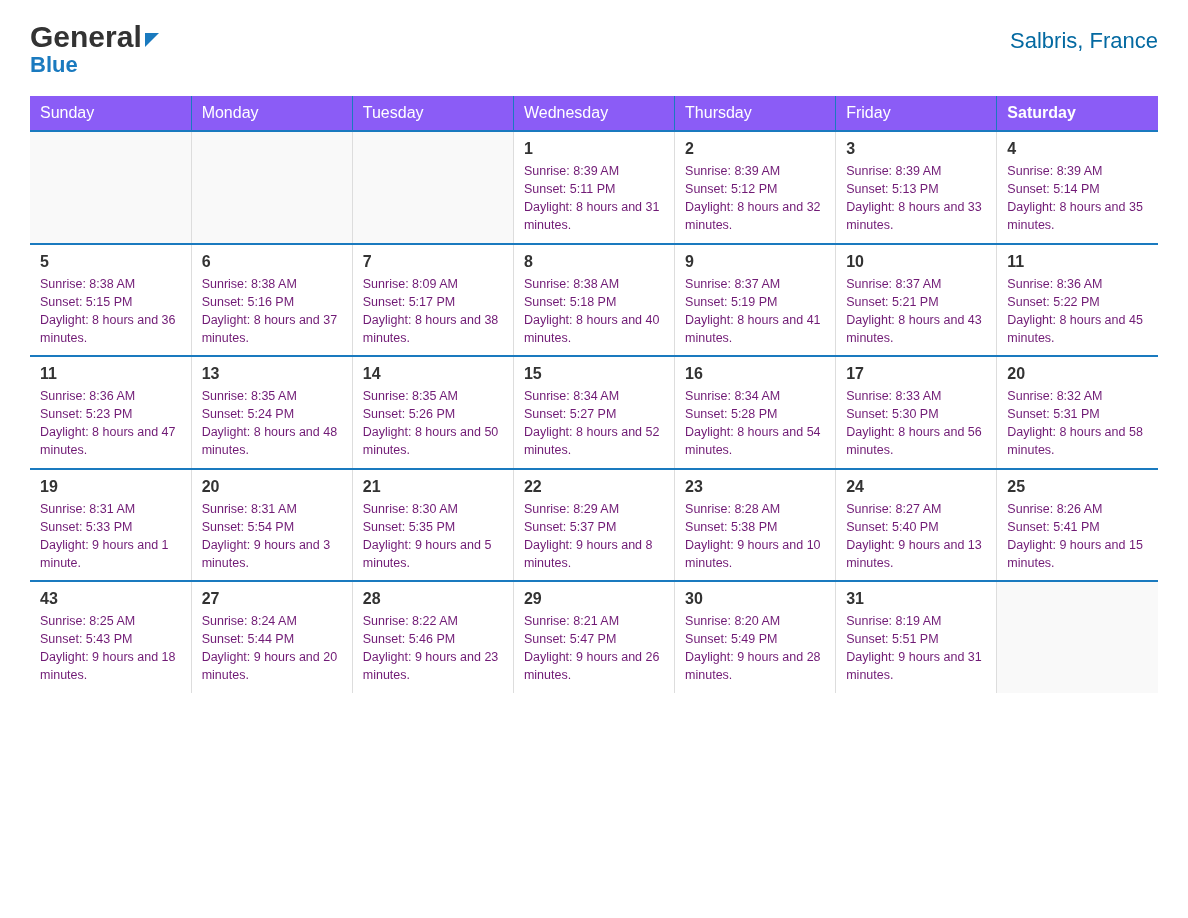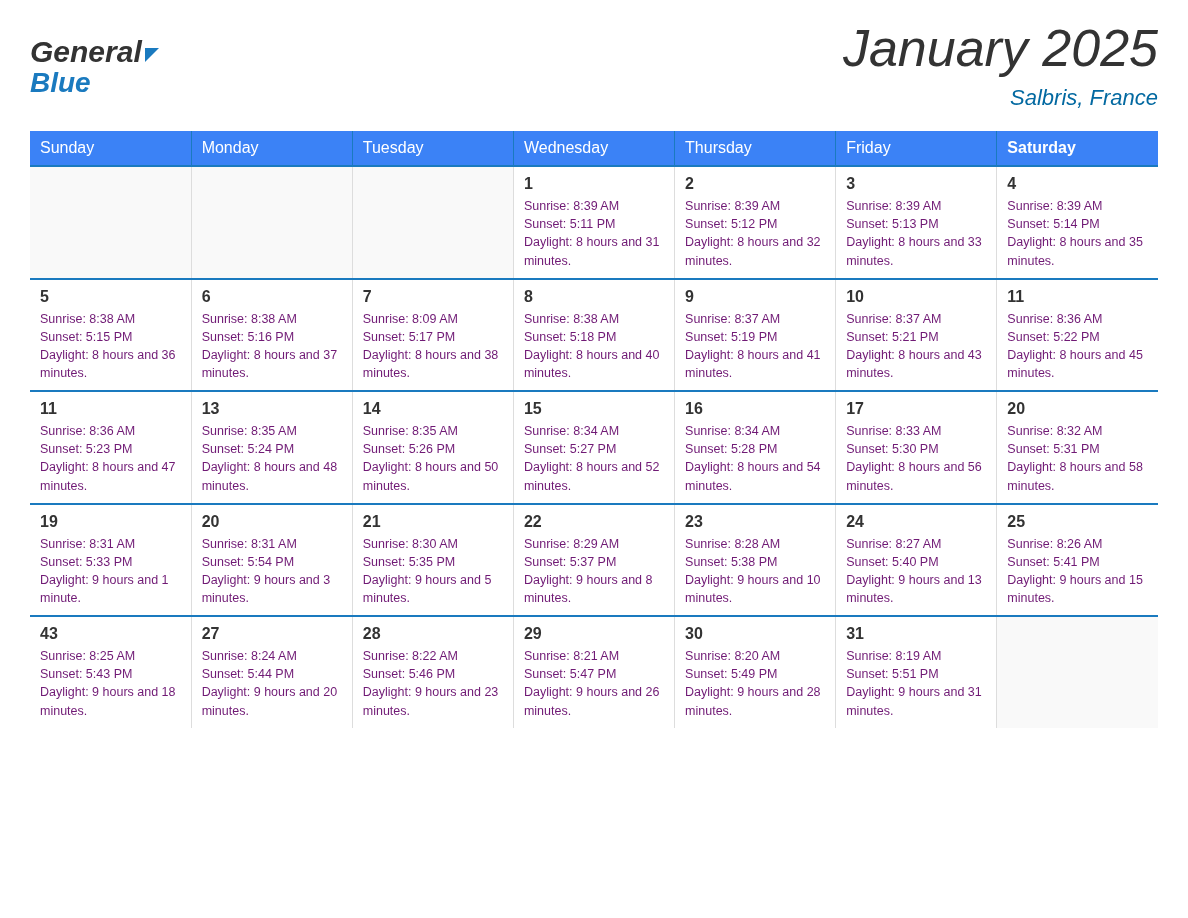--- a/index.html
+++ b/index.html
@@ -6,23 +6,22 @@
     body {
       font-family: Arial, Helvetica, sans-serif;
       background: #ffffff;
       width: 1188px;
       min-height: 918px;
       padding: 20px 30px 30px 30px;
     }
     .header {
       display: flex;
       justify-content: space-between;
-      align-items: center;
+      align-items: flex-start;
       margin-bottom: 20px;
-      font-style: italic;
     }
     .title-block {
       text-align: right;
     }
     .calendar-title {
       font-size: 52px;
       font-weight: normal;
       color: #333;
       line-height: 1.1;
     }
@@ -30,21 +29,21 @@
       font-size: 22px;
       color: #0369a1;
       margin-top: 8px;
     }
     table {
       width: 100%;
       border-collapse: collapse;
       table-layout: fixed;
     }
     thead tr th {
-      background-color: #3b82f6;
+      background-color: #8b5cf6;
       color: #ffffff;
       font-size: 16px;
       font-weight: normal;
       padding: 8px 10px;
       text-align: left;
       border-right: 1px solid #1a7abf;
     }
     thead tr th:last-child {
       border-right: none;
       font-weight: bold;
@@ -96,40 +95,39 @@
       display: inline-block;
       width: 0;
       height: 0;
       border-style: solid;
       border-width: 14px 14px 0 0;
       border-color: #1a7abf transparent transparent transparent;
       margin-left: 3px;
       margin-top: 6px;
     }
     .logo-line2 {
-      font-size: 28px;
+      font-size: 22px;
       font-weight: bold;
       color: #1a7abf;
       margin-left: 0px;
       line-height: 1;
     }
   </style>
 </head>
 <body>
 
 <div class="header">
   <div class="logo-wrapper">
     <div class="logo-line1">
       <span class="logo-g">General</span>
       <span class="logo-arrow"></span>
     </div>
     <div class="logo-line2">Blue</div>
   </div>
   <div class="title-block">
-    <div class="calendar-title">January 2025</div>
     <div class="calendar-subtitle">Salbris, France</div>
   </div>
 </div>
 
 <table>
   <thead>
     <tr>
       <th>Sunday</th>
       <th>Monday</th>
       <th>Tuesday</th>

